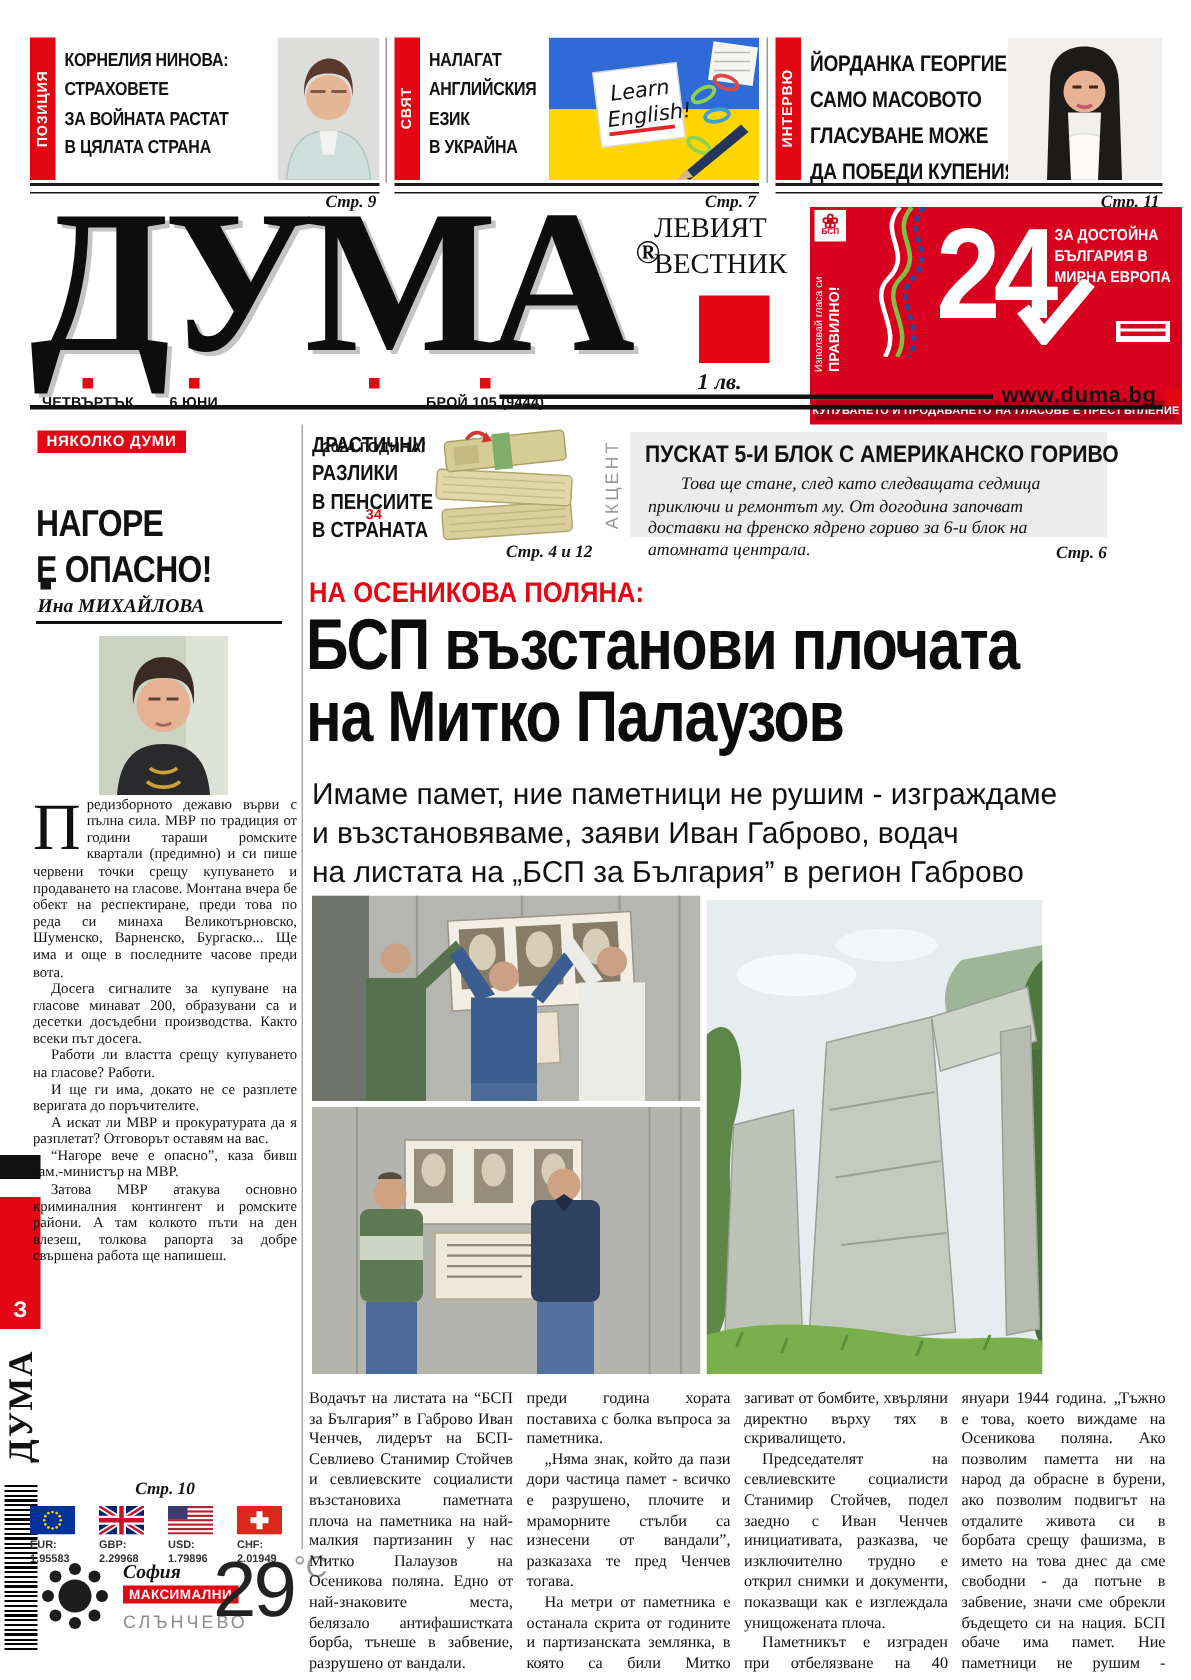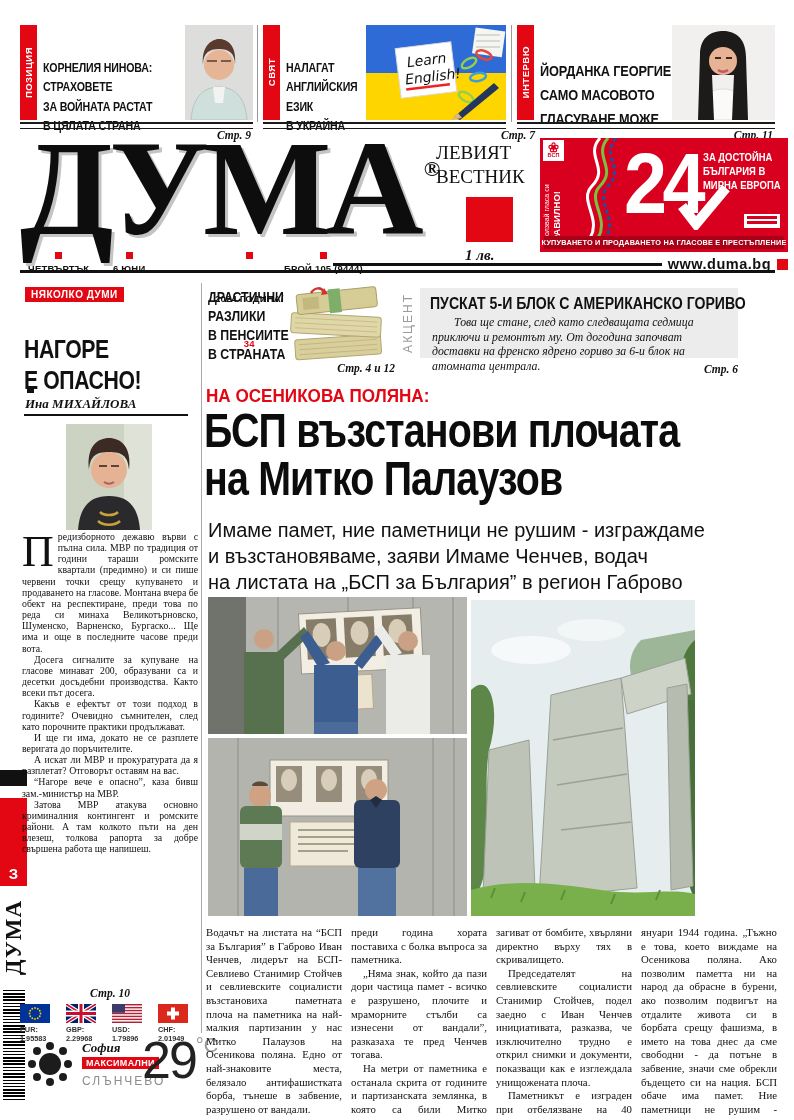--- a/index.html
+++ b/index.html
@@ -17,21 +17,21 @@
         font-family:"Liberation Serif",serif;font-weight:bold;font-size:23px;letter-spacing:1px;}
   .barcode{left:3px;top:990px;width:22px;height:112px;
         background:repeating-linear-gradient(180deg,#000 0 1.4px,#fff 1.4px 3px,#000 3px 4.6px,#fff 4.6px 6.4px);}
 
   
   .teaser{position:absolute;top:25px;height:118px;}
   .t-tab{position:absolute;left:0;top:0;width:17px;height:95px;background:#e30613;
         display:flex;align-items:center;justify-content:center;}
   .t-tab span{writing-mode:vertical-rl;transform:rotate(180deg);color:#fff;
         font-weight:bold;font-size:9.5px;letter-spacing:.5px;}
-  .t-title{position:absolute;left:23px;top:6px;font-weight:700;font-size:12.5px;line-height:1.55;margin-top:28px;}
+  .t-title{position:absolute;left:23px;top:6px;font-weight:700;font-size:12.5px;line-height:1.55;}
   .t-title div{transform:scaleX(.85);transform-origin:0 50%;white-space:nowrap;letter-spacing:-.2px;}
   .t-title.sm{font-size:15px;line-height:1.6;}
   .t-photo{position:absolute;top:0;height:95px;}
   .t-photo svg{display:block;}
   .rule2{position:absolute;left:0;top:97px;height:4px;border-top:2.5px solid #1a1a1a;border-bottom:1px solid #1a1a1a;}
   .pageref{font-family:"Liberation Serif",serif;font-style:italic;font-weight:bold;font-size:11.5px;color:#111;}
   .t-pageref{position:absolute;top:104px;right:2px;}
   .t-divider{position:absolute;top:25px;width:1px;height:97px;background:#9a9a9a;}
 
   
@@ -43,21 +43,21 @@
   .m-redsq{left:466px;top:197px;width:47px;height:45px;background:#e30613;}
   .ditem{position:absolute;top:252px;display:flex;align-items:center;gap:4px;
         font-size:9.5px;font-weight:bold;letter-spacing:.2px;flex-direction:column;}
   .rsq{width:7px;height:7px;background:#e30613;display:inline-block;}
   .ditem .red{color:#e30613;}
   .price{left:465px;top:247px;font-family:"Liberation Serif",serif;font-style:italic;
         font-weight:bold;font-size:15px;}
   .mainrule{left:20px;top:270px;width:755px;height:3px;background:#111;}
 
   
-  .ad{left:540px;top:138px;width:248px;height:114px;background:#d8001e;overflow:hidden;}
+  .ad{left:540px;top:138px;width:248px;height:145px;background:#d8001e;overflow:hidden;}
   .ad-vert{position:absolute;left:3px;top:24px;height:86px;display:flex;flex-direction:row;gap:1px;}
   .ad-vert span{writing-mode:vertical-rl;transform:rotate(180deg);color:#fff;}
   .ad-vert .s1{font-size:7px;}
   .ad-vert .s2{font-size:9.5px;font-weight:bold;}
   .bsp-box{position:absolute;left:3px;top:2px;width:21px;height:21px;background:#fff;
         display:flex;flex-direction:column;align-items:center;justify-content:center;}
   .bsp-box b{color:#d8001e;font-size:5.5px;line-height:1;}
   .ad-num{position:absolute;left:84px;top:2px;color:#fff;font-weight:bold;font-size:86px;
         line-height:1;letter-spacing:-5px;transform:scaleX(.9);transform-origin:0 0;}
   .ad-slogan{position:absolute;left:163px;top:12px;color:#fff;font-weight:bold;
@@ -168,21 +168,21 @@
         <path d="M18,40 C16,20 28,14 34,14 C42,14 52,20 50,40 C50,28 44,24 34,24 C24,24 18,28 18,40 Z" fill="#5b3a2e"></path>
         <path d="M22,36 h10 M36,36 h10" stroke="#7a5a4a" stroke-width="2" fill="none"></path>
       </svg>
     </div>
     <div class="rule2" style="width:233px;"></div>
     <div class="pageref t-pageref">Стр. 9</div>
   </div>
 
   <div class="t-divider" style="left:257px;"></div>
 
-  <div class="teaser" style="left:263px;width:243px;padding-left:31px;">
+  <div class="teaser" style="left:263px;width:243px;">
     <div class="t-tab">
         <span>СВЯТ</span>
       </div>
     <div class="t-title">
       <div>НАЛАГАТ</div>
       <div>АНГЛИЙСКИЯ</div>
       <div>ЕЗИК</div>
       <div>В УКРАЙНА</div>
     </div>
     <div class="t-photo" style="left:103px;">
@@ -327,21 +327,21 @@
       <path d="M34,88 c4,4 14,4 18,0 M32,97 c5,5 17,5 22,0" stroke="#c9a23c" stroke-width="2.5" fill="none"></path>
       <circle cx="43" cy="46" r="18" fill="#e6b294"></circle>
       <path d="M23,46 C20,22 32,14 43,14 C54,14 66,22 63,46 C62,32 56,28 43,28 C30,28 24,32 23,46 Z" fill="#3c2b24"></path>
       <path d="M33,42 h8 M45,42 h8" stroke="#5a4337" stroke-width="2"></path>
       <path d="M38,58 c3,2 7,2 10,0" stroke="#a8625d" stroke-width="2" fill="none"></path>
     </svg>
   </div>
   <div class="abs op-art">
     <p class="first"><span class="dropcap">П</span><span>редизборното дежавю върви с пълна сила. МВР по традиция от години тараши ромските квартали (предимно) и си пише червени точки срещу купуването и продаването на гласове. Монтана вчера бе обект на респектиране, преди това по реда си минаха Великотърновско, Шуменско, Варненско, Бургаско... Ще има и още в последните часове преди вота.</span></p>
     <p class="ind">Досега сигналите за купуване на гласове минават 200, образувани са и десетки досъдебни производства. Както всеки път досега.</p>
-    <p class="ind">Какъв е ефектът от този подход в годините? Очевидно съмнителен, след като порочните практики продължават.</p>
+    <p class="ind">Работи ли властта срещу купуването на гласове? Работи.</p>
     <p class="ind">И ще ги има, докато не се разплете веригата до поръчителите.</p>
     <p class="ind">А искат ли МВР и прокуратурата да я разплетат? Отговорът оставям на вас.</p>
     <p class="ind">“Нагоре вече е опасно”, каза бивш зам.-министър на МВР.</p>
     <p class="ind">Затова МВР атакува основно криминалния контингент и ромските райони. А там колкото пъти на ден влезеш, толкова рапорта за добре свършена работа ще напишеш.</p>
   </div>
   <div class="abs pageref op-pageref">Стр. 10</div>
 
   <div class="abs curr">
     <div class="c">
       <svg width="30" height="19" viewBox="0 0 30 19">
@@ -460,21 +460,21 @@
   </div>
   <div class="abs pageref akcent-pageref">Стр. 6</div>
 
   <div class="abs kicker">НА ОСЕНИКОВА ПОЛЯНА:</div>
   <div class="abs mhead">
     <div>БСП възстанови плочата</div>
     <div>на Митко Палаузов</div>
   </div>
   <div class="abs subhead">
     <div>Имаме памет, ние паметници не рушим - изграждаме</div>
-    <div>и възстановяваме, заяви Имаме Ченчев, водач</div>
+    <div>и възстановяваме, заяви Иван Габрово, водач</div>
     <div>на листата на „БСП за България” в регион Габрово</div>
   </div>
 
   <div class="ph" style="left:208px;top:597px;">
     <svg width="259" height="137" viewBox="0 0 259 137">
       <rect width="259" height="137" fill="#b5b6b0"></rect>
       <rect width="38" height="137" fill="#70726c"></rect>
       <path d="M70,0 V137 M140,0 V137 M205,0 V137 M245,0 V137" stroke="#999b93" stroke-width="1.5"></path>
       <g transform="rotate(-3 150 45)">
         <rect x="92" y="14" width="122" height="60" fill="#f2eee4" stroke="#9a9486"></rect>

